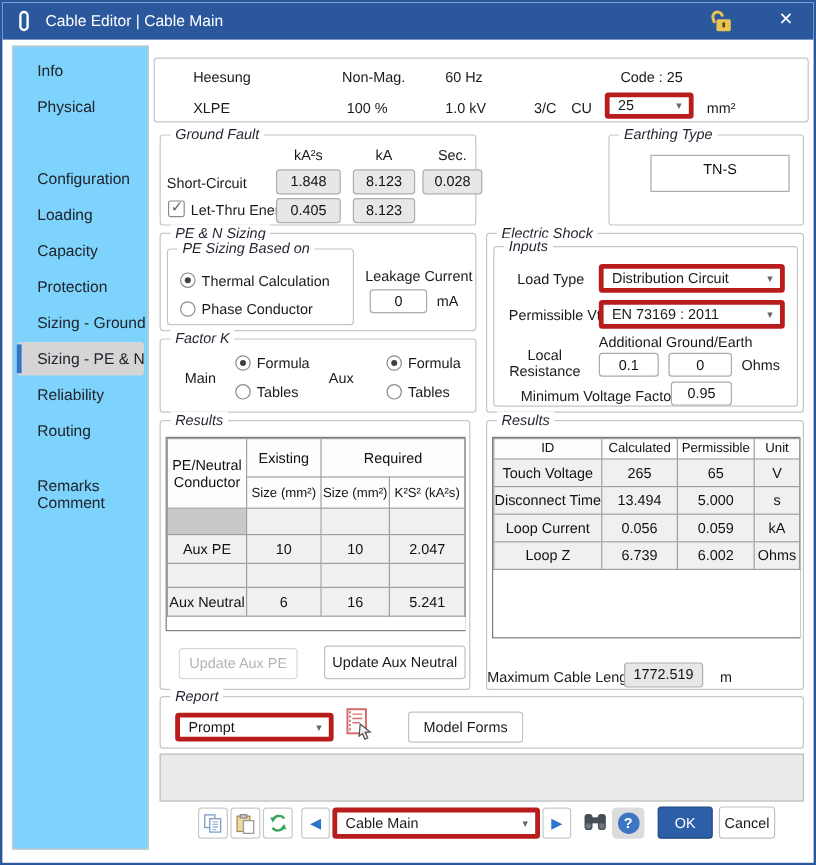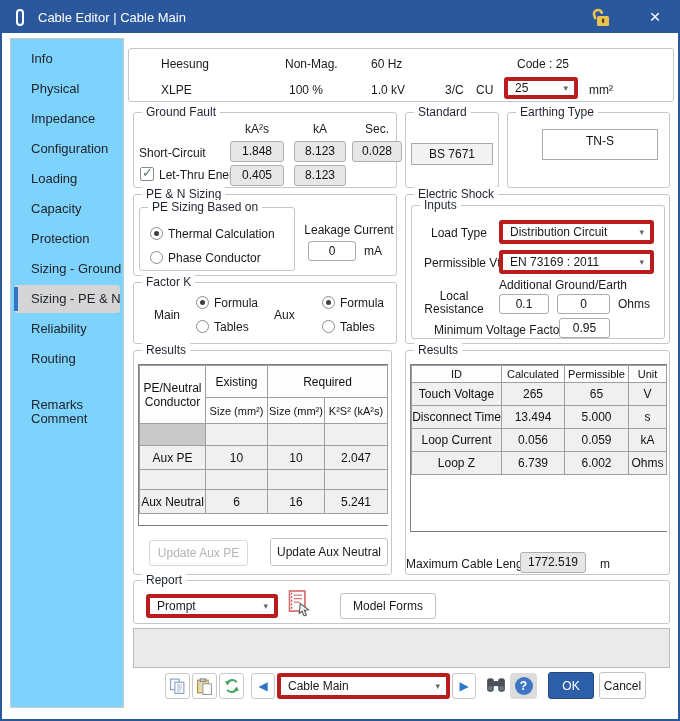--- a/index.html
+++ b/index.html
@@ -20,21 +20,21 @@
              border:1px solid #C9C9C9; background:#7dd3fc; }
   .side-item { position:absolute; left:3px; right:3px; height:28px; line-height:28px;
                padding-left:17px; font-size:13px; color:#20242C; border-radius:3px; cursor:pointer;
                white-space:nowrap; }
   .side-item.sel { background:#D5D5D5; }
   .side-item.sel::before { content:""; position:absolute; left:0; top:2px; bottom:2px;
                width:4px; background:#2E74C9; }
   
   .grp { position:absolute; border:1px solid #C6C6C6; border-radius:3px; background:#fff; }
   .grp-title { position:absolute; top:-8px; left:8px; background:#fff; padding:0 4px;
-               font-size:12px; color:#1F2430; white-space:nowrap; }
+               font-size:12px; color:#1F2430; white-space:nowrap;font-style:italic; }
   .lbl { position:absolute; white-space:nowrap; font-size:12px; color:#1a1a1a; }
   .ctr { text-align:center; }
   
   .ro  { position:absolute; background:#E7E7E7; border:1px solid #AEAEAE; border-radius:3px;
          text-align:center; color:#111; overflow:hidden; }
   .flat{ position:absolute; background:#F2F2F2; border:1px solid #ABABAB; text-align:center;
          color:#111; }
   .box { position:absolute; background:#fff; border:1px solid #ABABAB; text-align:center; color:#111; }
   .inp { position:absolute; background:#fff; border:1px solid #ABABAB; border-radius:3px;
          text-align:center; color:#111; }
@@ -88,21 +88,20 @@
       <path d="M6 10 V7 a4 4 0 0 1 8 0" fill="none" stroke="#E9C352" stroke-width="2.6" stroke-linecap="round" transform="rotate(-18 10 7)"></path>
       <rect x="9" y="9" width="12" height="10" rx="1.5" fill="#E9C352"></rect>
       <rect x="14" y="11.5" width="2.2" height="4.5" rx="1.1" fill="#53430F"></rect>
     </svg>
     <div class="close">×</div>
   </div>
 
   <div class="sidebar">
     <div class="side-item" style="top:6px">Info</div>
     <div class="side-item" style="top:36px">Physical</div>
-    <div class="side-item" style="top:66px">Impedance</div>
     <div class="side-item" style="top:96px">Configuration</div>
     <div class="side-item" style="top:126px">Loading</div>
     <div class="side-item" style="top:156px">Capacity</div>
     <div class="side-item" style="top:186px">Protection</div>
     <div class="side-item" style="top:216px">Sizing - Ground</div>
     <div class="side-item sel" style="top:246px">Sizing - PE &amp; N</div>
     <div class="side-item" style="top:276px">Reliability</div>
     <div class="side-item" style="top:306px">Routing</div>
     <div class="side-item" style="top:352px">Remarks</div>
     <div class="side-item" style="top:366px">Comment</div>
@@ -135,24 +134,20 @@
     <div class="ro" style="left:160px; top:28px; width:52px; height:21px; line-height:19px;">8.123</div>
     <div class="ro" style="left:218px; top:28px; width:50px; height:21px; line-height:19px;">0.028</div>
     <div class="chk" style="left:6px; top:54px;">
       <span class="tick">✓</span>
     </div>
     <div class="lbl" style="left:25px; top:55px;">Let-Thru Energy</div>
     <div class="ro" style="left:96px;  top:52px; width:54px; height:21px; line-height:19px;">0.405</div>
     <div class="ro" style="left:160px; top:52px; width:52px; height:21px; line-height:19px;">8.123</div>
   </div>
 
-  <div class="grp" style="left:403px; top:110px; width:94px; height:76px;">
-    <span class="grp-title">Standard</span>
-    <div class="flat" style="left:5px; top:30px; width:82px; height:22px; line-height:20px;">BS 7671</div>
-  </div>
 
   <div class="grp" style="left:505px; top:110px; width:163px; height:76px;">
     <span class="grp-title">Earthing Type</span>
     <div class="box" style="left:34px; top:16px; width:116px; height:31px; line-height:22px;">TN-S</div>
   </div>
 
   <div class="grp" style="left:131px; top:192px; width:264px; height:82px;">
     <span class="grp-title">PE &amp; N Sizing</span>
     <div class="grp" style="left:5px; top:12px; width:156px; height:64px;">
       <span class="grp-title">PE Sizing Based on</span>

